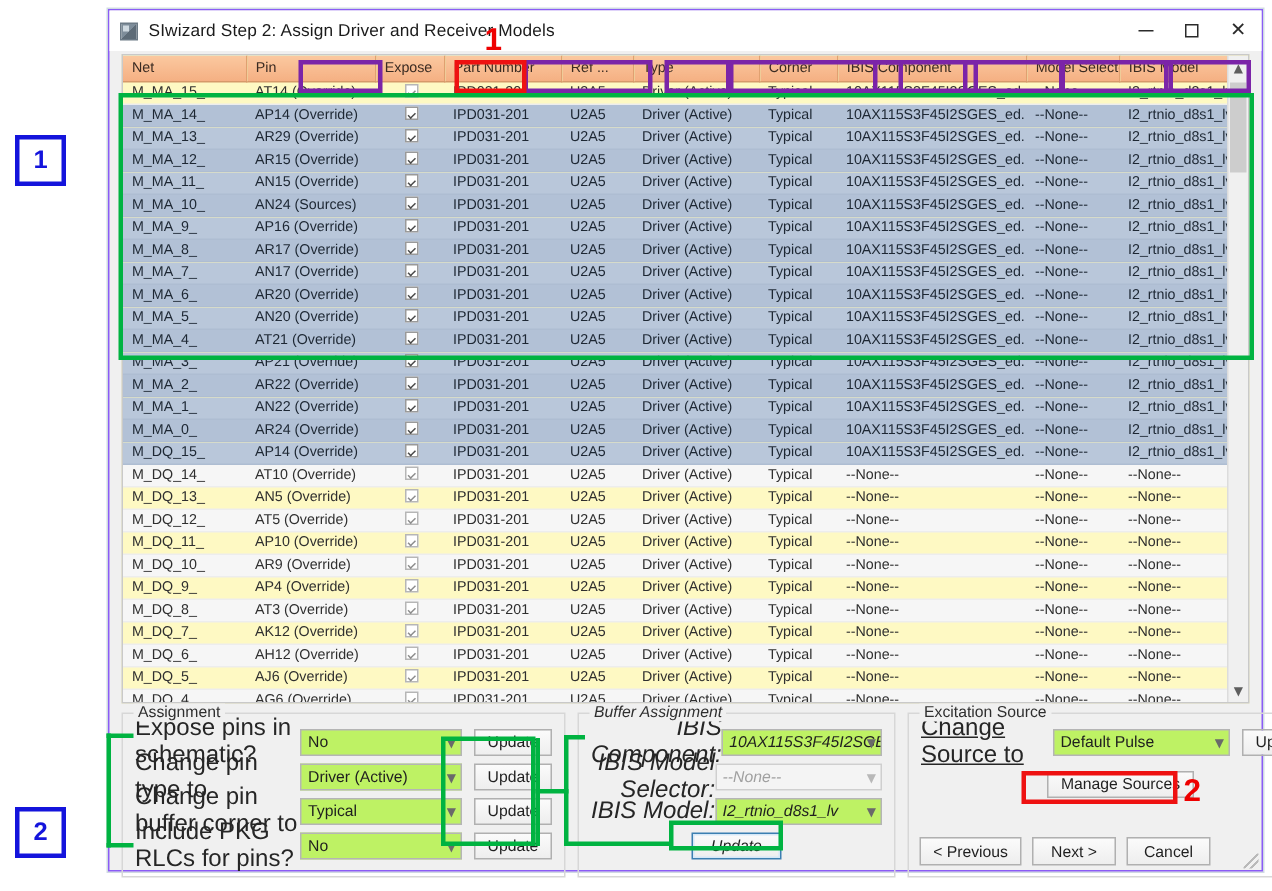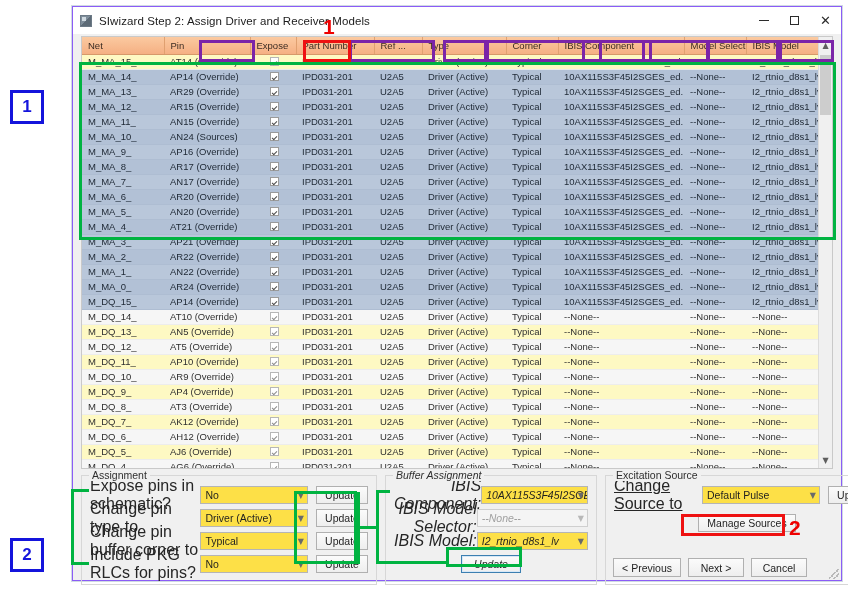--- a/index.html
+++ b/index.html
@@ -169,21 +169,21 @@
     height: 18px;
   }
   .lbl { font-size: 16px; color: #262626; }
   .ops .lbl { width: 126px; }
   .buf .lbl { width: 88px; text-align: right; }
   .exc .lbl { width: 88px; text-decoration: underline; }
 
   .combo {
     position: relative;
     height: 18px;
-    background: #fde047;
+    background: #bef264;
     border: 1px solid #b5b5b5;
     display: flex; align-items: center;
     padding-left: 4px;
     font-size: 10.5px; color: #1f1f1f;
     overflow: hidden;
   }
   .combo .arrow {
     position: absolute; right: 3px; top: 0; bottom: 0;
     display: flex; align-items: center;
     font-size: 8px; color: #6a6a6a;

